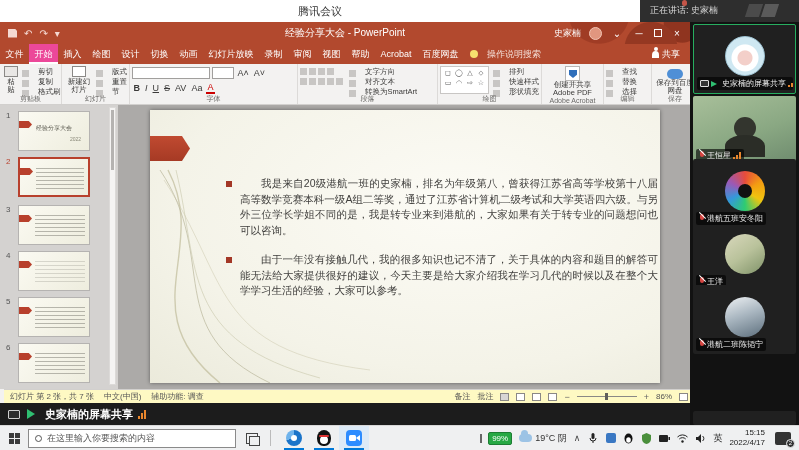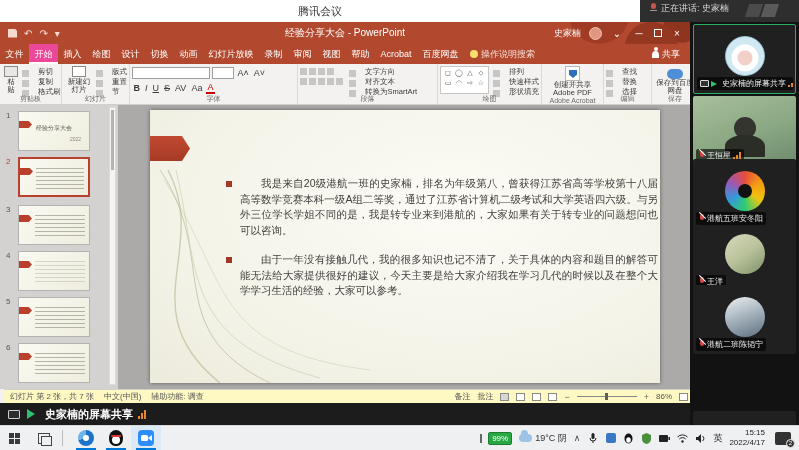--- a/index.html
+++ b/index.html
@@ -4,21 +4,21 @@
 <style>
   * { margin:0; padding:0; box-sizing:border-box; }
   html,body { background:#000; }
   body { font-family:"Liberation Sans","DejaVu Sans",sans-serif; }
   .screen { position:relative; width:799px; height:450px; background:#151515; overflow:hidden; }
 
   
   .topbar { position:absolute; left:0; top:0; width:799px; height:22px; background:#2e2e2e; }
   .topbar-white { position:absolute; left:0; top:0; width:640px; height:22px; background:#ffffff; display:flex; align-items:center; justify-content:center; }
   .topbar-title { font-size:11px; color:#333; }
-  .speaking { position:absolute; left:650px; top:0; height:16px; display:flex; align-items:center; gap:4px; color:#d8d8d8; font-size:9px; }
+  .speaking { position:absolute; left:650px; top:0; height:16px; display:flex; align-items:center; gap:4px; color:#d8d8d8; font-size:9px;flex-direction:column; }
   .mic-glyph { width:7px; height:10px; position:relative; }
   .mic-glyph .cap{ position:absolute; left:1px; top:0; width:5px; height:6px; border-radius:3px; background:#c45548;}
   .mic-glyph .base{ position:absolute; left:0; bottom:0; width:7px; height:3px; border-top:1px solid #999; }
   .logo-chevrons { position:absolute; right:18px; top:4px; width:34px; height:13px; }
   .logo-chevrons i { position:absolute; top:0; width:14px; height:13px; background:#4b4b4b; transform:skewX(-18deg); }
   .logo-chevrons i.c2 { left:16px; background:#5a5a5a; }
 
   
   .ppt { position:absolute; left:0; top:22px; width:690px; height:381px; background:#f3f2f1; }
   .ppt-titlebar { position:absolute; left:0; top:0; width:100%; height:22px; background:#b2492e; display:flex; align-items:center; color:#fff; overflow:hidden; }
@@ -30,21 +30,21 @@
   .qat .floppy { width:9px; height:9px; background:#f5d9d2; clip-path:polygon(0 0,75% 0,100% 25%,100% 100%,0 100%); }
   .ppt-title { position:absolute; left:0; right:0; text-align:center; font-size:10px; color:#fff; z-index:1; }
   .tb-right { margin-left:auto; display:flex; align-items:center; gap:8px; padding-right:6px; z-index:2; font-size:9px; }
   .avatar-dot { width:13px; height:13px; border-radius:50%; background:#e1967f; border:1px solid #f2c4b4; }
   .winbtn { font-size:10px; color:#fff; width:14px; text-align:center; }
   .restore-box { width:8px; height:8px; border:1px solid #fff; }
 
   .ppt-tabs { position:absolute; left:0; top:22px; width:100%; height:20px; background:#b2492e; display:flex; align-items:stretch; color:#fff; font-size:9px; }
   .ppt-tab { display:flex; align-items:center; padding:0 5.5px; white-space:nowrap; }
   .ppt-tab.active { background:#ec4899; box-shadow:inset 0 -2px 0 #fff; }
-  .tab-search { display:flex; align-items:center; gap:3px; padding:0 6px; color:#f3ddd6; }
+  .tab-search { display:flex; align-items:center; gap:9px; padding:0 6px; color:#f3ddd6; }
   .bulb { width:8px; height:8px; border-radius:50%; background:#f7e06e; }
   .tab-share { margin-left:auto; display:flex; align-items:center; gap:3px; padding:0 10px; }
   .person-ico { width:7px; height:7px; border-radius:50% 50% 0 0/60% 60% 0 0; background:#fff; position:relative; }
   .person-ico:before { content:""; position:absolute; left:1.5px; top:-4px; width:4px; height:4px; border-radius:50%; background:#fff; }
 
   .ribbon { position:absolute; left:0; top:42px; width:100%; height:41px; background:#f3f2f1; border-bottom:1px solid #d2d0ce; display:flex; }
   .rgroup { position:relative; border-right:1px solid #dcdad8; height:100%; padding:2px 2px 10px 2px; overflow:hidden; flex:none; }
   .rgroup .glabel { position:absolute; left:0; right:0; bottom:0; text-align:center; font-size:7px; color:#6a6967; }
   .gbody { display:flex; height:28px; gap:2px; }
   .bigbtn { display:flex; flex-direction:column; align-items:center; justify-content:center; font-size:7.5px; color:#3b3a39; padding:0 2px; text-align:center; line-height:1.1; }
@@ -555,20 +555,24 @@
 
   <div class="taskbar">
     <div class="startbtn">
       <span class="winlogo">
           <i></i>
           <i></i>
           <i></i>
           <i></i>
         </span>
     </div>
+    <div class="searchbox">
+      <span class="mag"></span>
+      <span>在这里输入你要搜索的内容</span>
+    </div>
     <div class="taskview"></div>
     <div class="tb-divider"></div>
     <div class="appcell running">
         <span class="app-l"></span>
       </div>
     <div class="appcell running">
         <span class="penguin"></span>
       </div>
     <div class="appcell running activeapp">
         <span class="meet-ic"></span>

